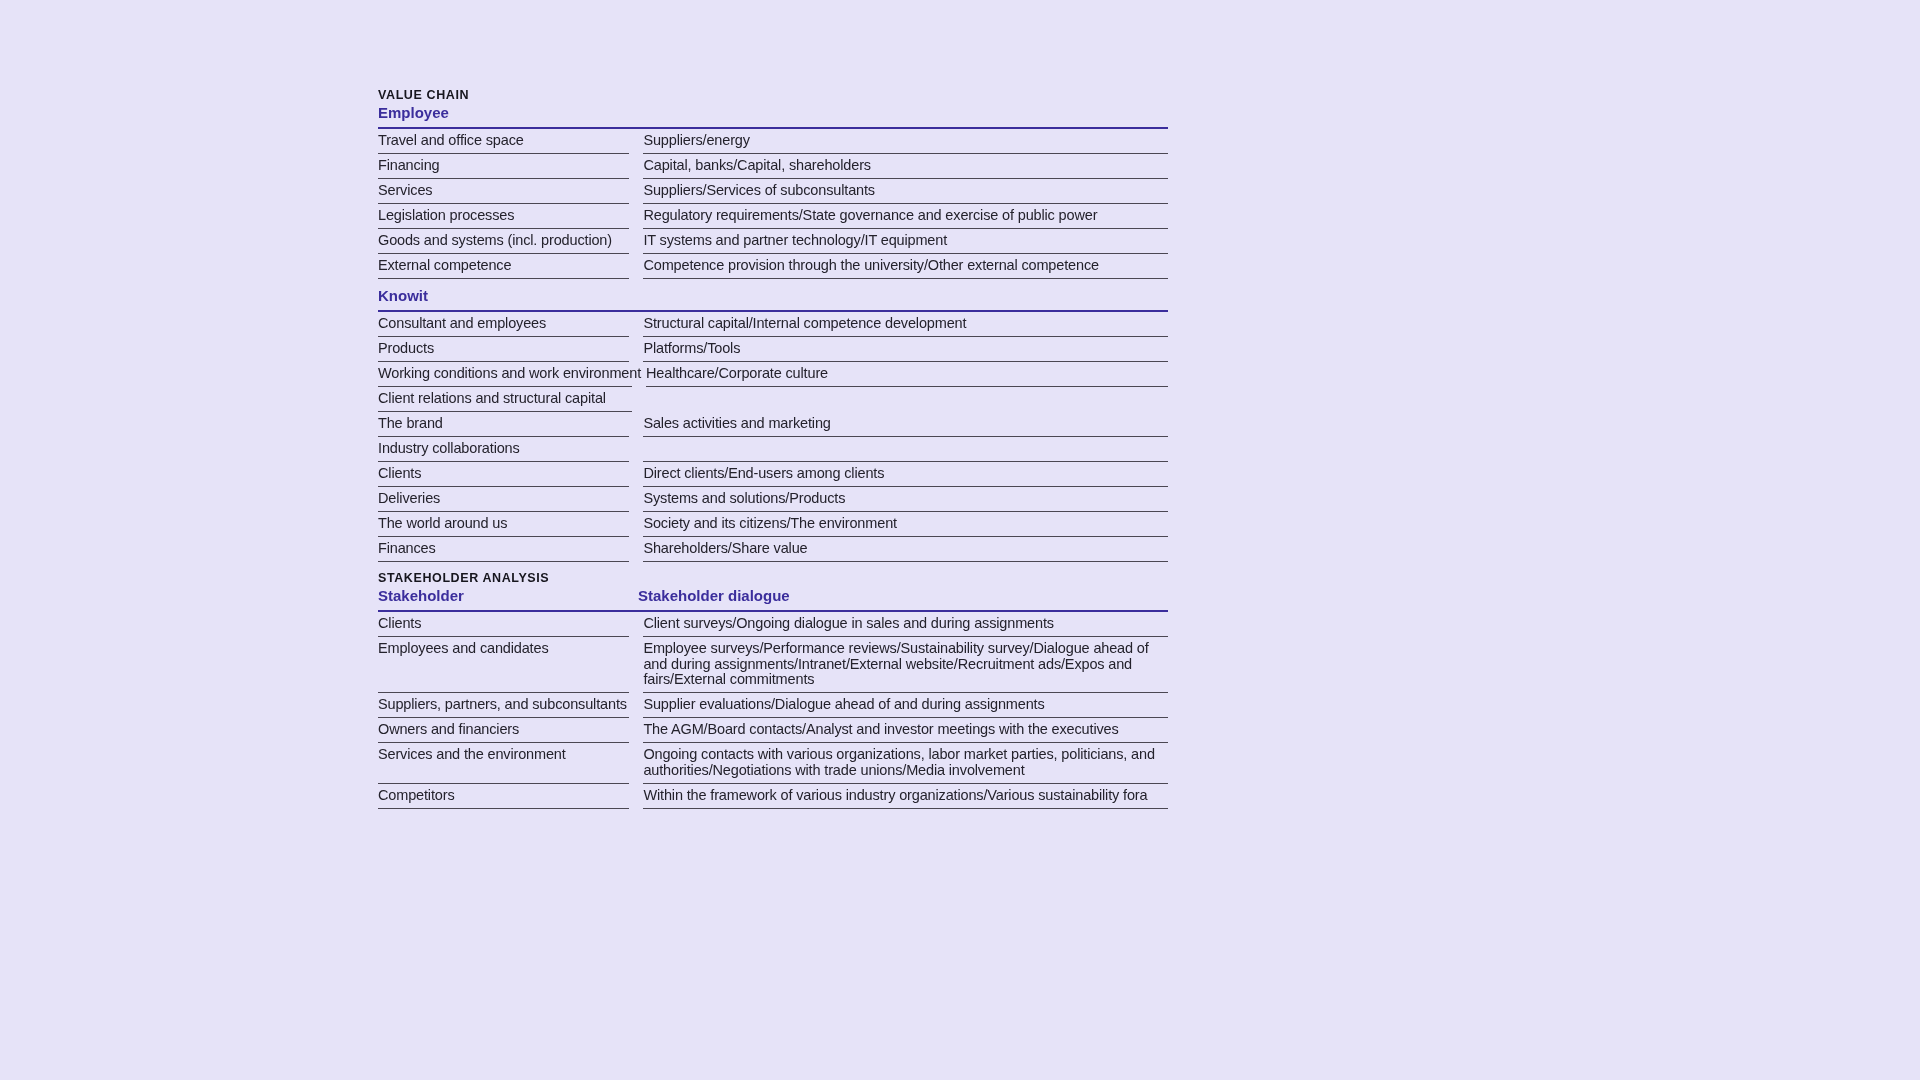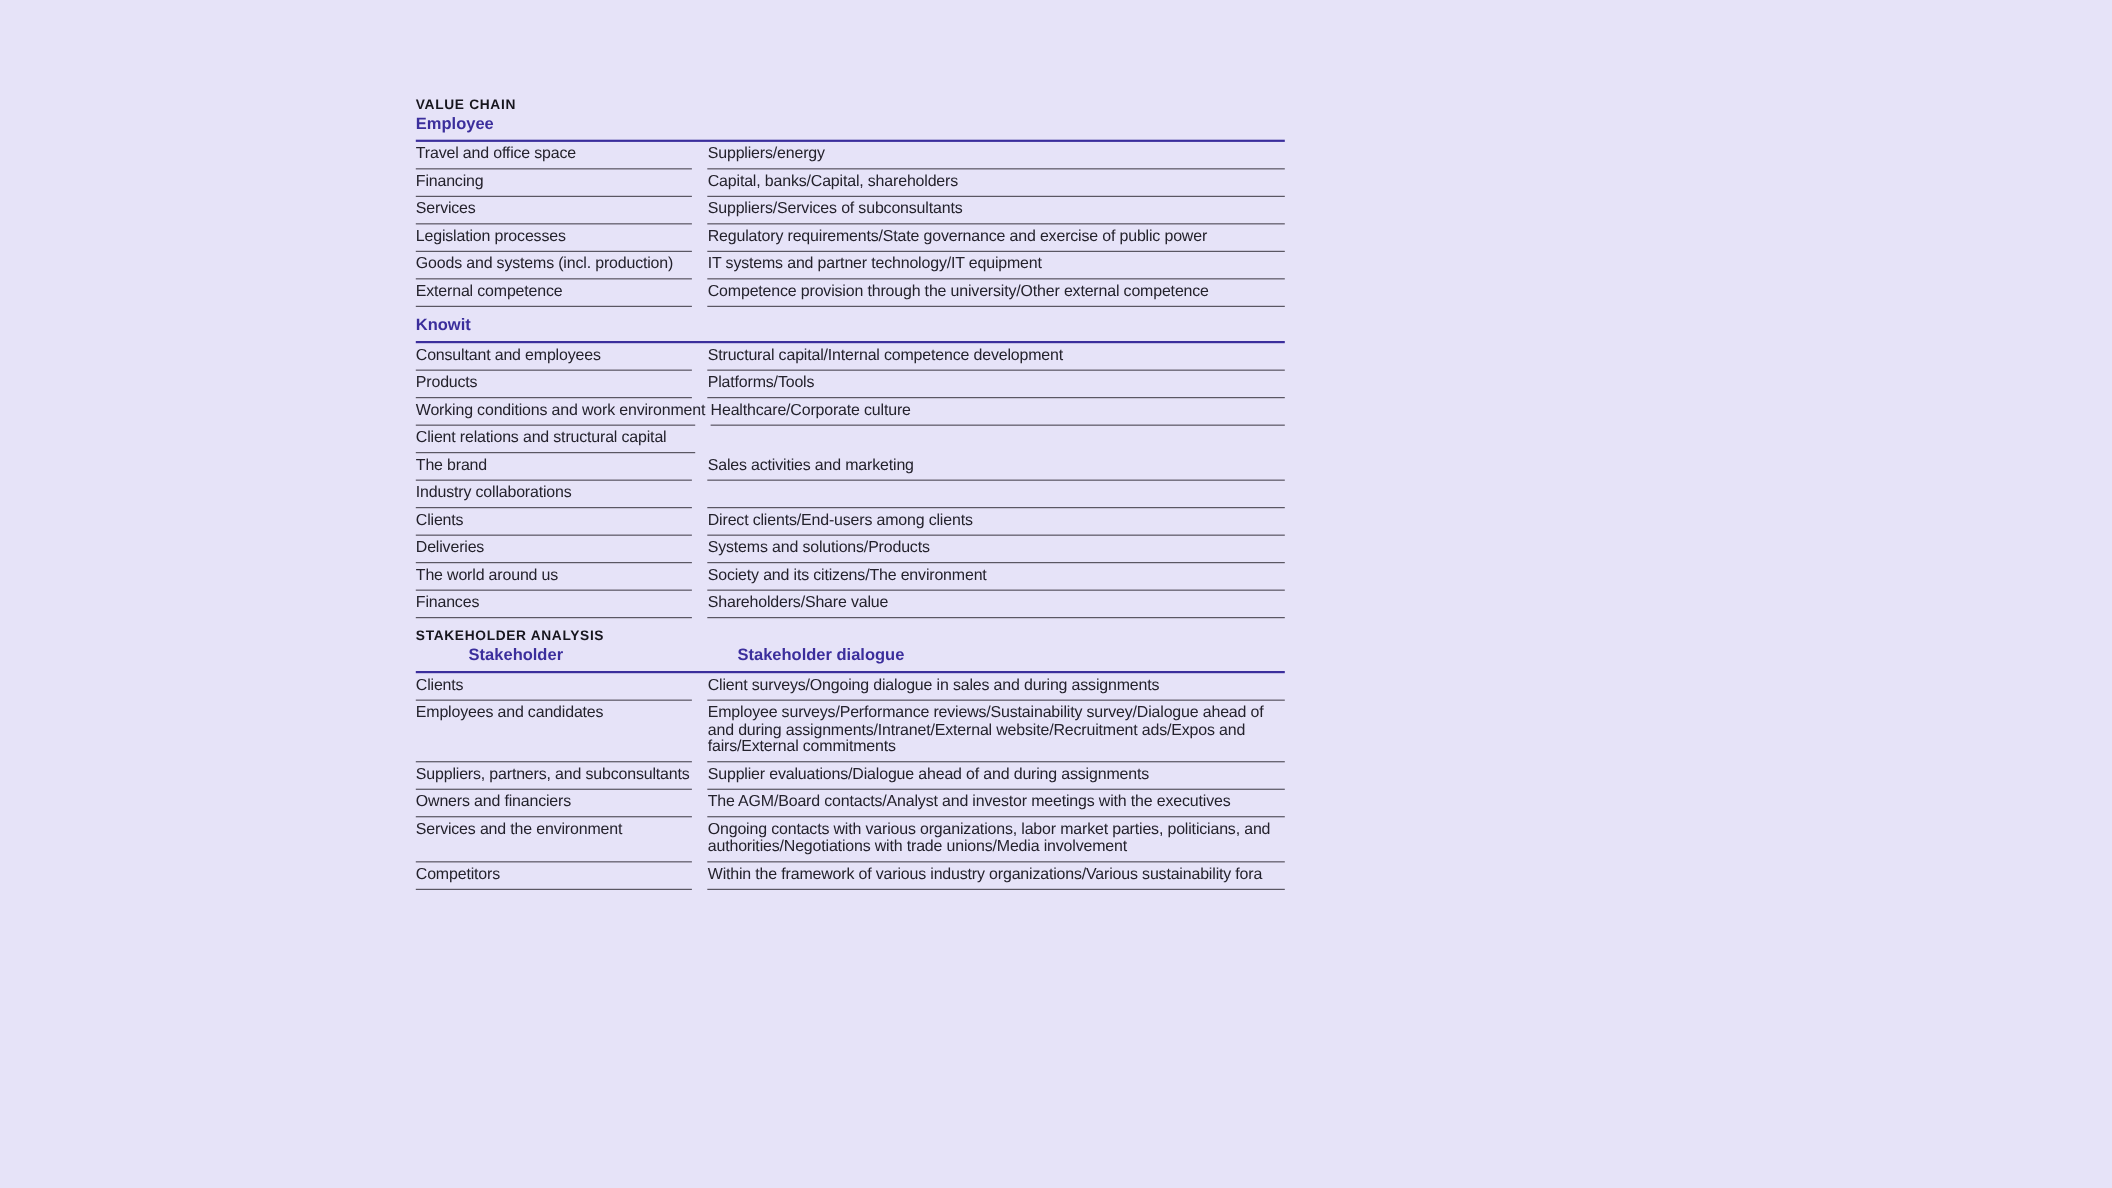--- a/index.html
+++ b/index.html
@@ -31,21 +31,21 @@
   .cr{width:530px;white-space:pre-line;}
 
   
   .split-head{display:flex;align-items:flex-end;}
   .split-head .cl{padding-top:8px;padding-bottom:4px;border-bottom:1.2px solid var(--line,#4b4753);}
   .split-head .cr{padding-top:8px;padding-bottom:4px;border-bottom:2.5px solid var(--accent,#3b2e9c);}
 
   
   .cols-head{display:flex;padding:2px 0 5px;border-bottom:2.5px solid var(--accent,#3b2e9c);}
   .cols-head .cl,.cols-head .cr{border-bottom:none;padding:0;margin-right:0;}
-  .cols-head .cl{width:254px;margin-right:6px;margin-left:48px;}
+  .cols-head .cl{width:254px;margin-right:6px;}
   .cols-head .hdr{font-weight:bold;font-size:15px;line-height:17px;color:var(--accent,#3b2e9c);letter-spacing:0;}
 </style>
 </head>
 <body style="--bg: #e6e3f8; --accent: #3b2e9c; --text: #24222c; --kicker: #17161e; --line: #4b4753;">
 
 <div class="doc">
 
   <div class="kicker">VALUE CHAIN</div>
 
   <div class="sec-head">

